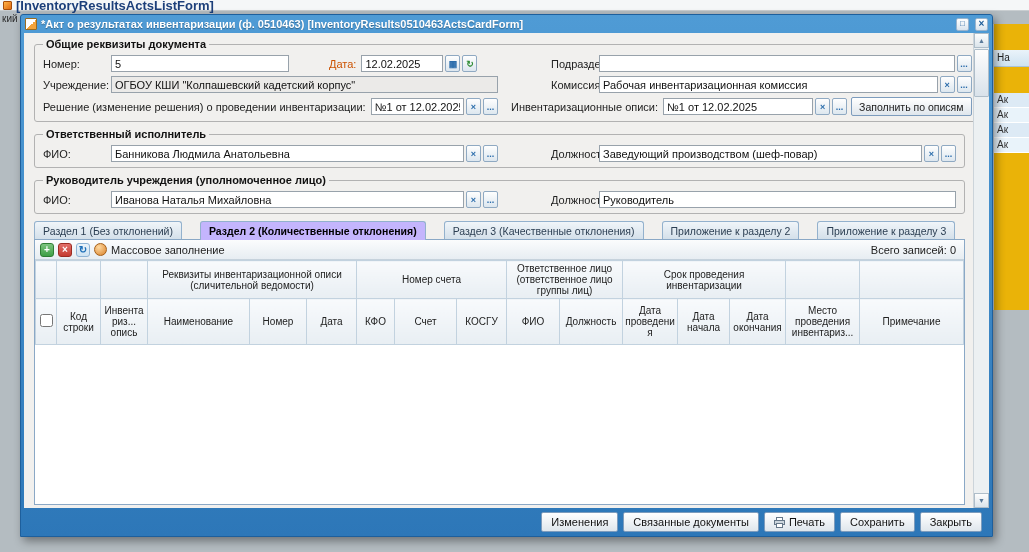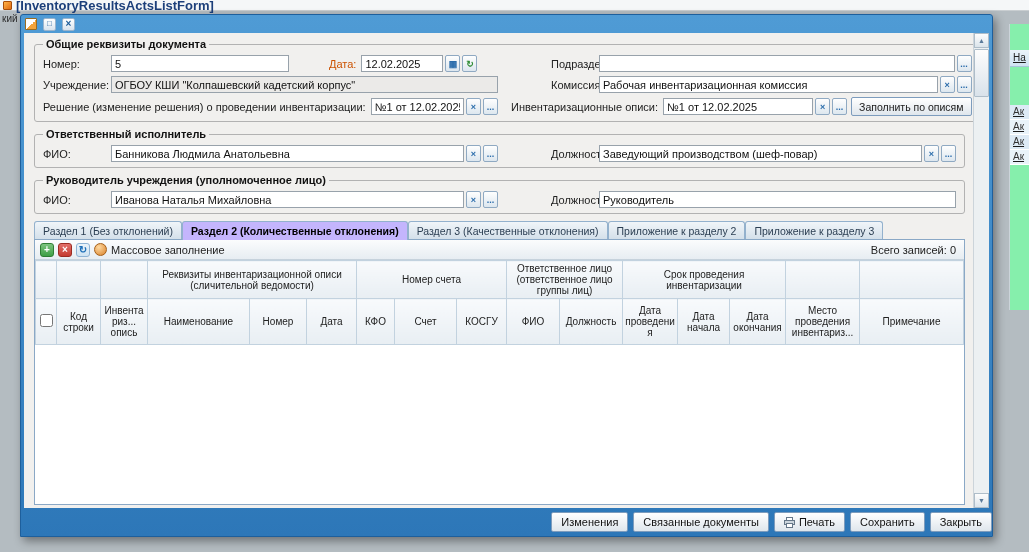--- a/index.html
+++ b/index.html
@@ -7,26 +7,26 @@
   body {
     font-family:"Liberation Sans", sans-serif;
     font-size:11px; color:#1a1a1a;
     background:#b4bcc1; overflow:hidden; position:relative;
   }
   
   .top-strip { position:absolute; left:0; top:0; right:0; height:11px; background:#f5f7f8; border-bottom:1px solid #c9ced1; }
   .app-icon { position:absolute; left:3px; top:1px; width:9px; height:9px; background:linear-gradient(135deg,#ffb347,#e06a10); border:1px solid #a84e08; border-radius:1px; }
   .outer-title { position:absolute; left:16px; top:0; font-size:13px; font-weight:bold; color:#1c3f7a; line-height:11px; white-space:nowrap; }
   .left-partial { position:absolute; left:2px; top:13px; font-size:10px; color:#2c2c2c; }
-  .bg-panel { position:absolute; right:0; top:24px; width:20px; height:286px; background:#86efac; border-left:1px solid #ccd4da;text-decoration:underline; }
+  .bg-panel { position:absolute; right:0; top:24px; width:36px; height:286px; background:#eab308; border-left:1px solid #ccd4da; }
   .bg-col-header { height:17px; background:linear-gradient(#eaf3fa,#cfe3f2); border-bottom:1px solid #a9c4da; font-size:10px; padding:2px 0 0 3px; color:#222; margin-top:26px; }
   .bg-row { height:15px; border-bottom:1px solid #fff; font-size:10px; padding:1px 0 0 3px; color:#333; }
   .bg-row:nth-child(odd) { background:#ddeaf5; }
   .bg-row:nth-child(even) { background:#e9f3fa; }
-  .bg-rows { margin-top:38px; }
+  .bg-rows { margin-top:26px; }
   
   .modal {
     position:absolute; left:20px; top:14px; width:973px; height:523px;
     background:linear-gradient(#4f9bd5,#2d77b8);
     border:1px solid #1e5f9c; border-radius:3px 3px 0 0;
     box-shadow:3px 4px 10px rgba(0,0,0,.4);
   }
   .titlebar { height:18px; display:flex; align-items:center; padding:0 4px; gap:4px; }
   .form-icon { width:12px; height:12px; border:1px solid #9a6b1f; border-radius:1px;
     background:linear-gradient(135deg,#fff 55%,#f3a33b 55%); flex:0 0 auto; }
@@ -54,21 +54,21 @@
   .inp.ro { background:#ebeae8; }
   .grow { flex:1; min-width:0; }
   .sbtn { height:17px; width:15px; margin-left:2px; flex:0 0 auto; cursor:pointer;
     background:linear-gradient(#fefefe,#dde7ef); border:1px solid #8fa9c2; border-radius:2px;
     font-size:9px; color:#2a6cab; display:flex; align-items:center; justify-content:center; font-weight:bold; }
   .sbtn.green { color:#2e8b33; }
   .pushbtn { height:19px; padding:0 7px; margin-left:4px; flex:0 0 auto; cursor:pointer; white-space:nowrap;
     background:linear-gradient(#ffffff,#dfe6ec); border:1px solid #7d9cbd; border-radius:2px;
     font-family:inherit; font-size:10.5px; color:#1a1a1a; }
   
-  .tabs { display:flex; gap:0; margin:3px 0 0; position:relative; z-index:2; }
+  .tabs { display:flex; gap:18px; margin:3px 0 0; position:relative; z-index:2; }
   .tab { padding:3px 8px 2px; font-size:10.5px; color:#2b3e52; cursor:pointer; white-space:nowrap;
     background:linear-gradient(#f0f5f9,#d4e0ea); border:1px solid #93b1cd; border-bottom:none;
     border-radius:3px 3px 0 0; }
   .tab.active { background:#c4b5fd; font-weight:bold; color:#000; padding-bottom:3px; margin-bottom:-1px; }
   
   .panel { border:1px solid #8aa8c6; background:#fff; flex:1; display:flex; flex-direction:column; min-height:0; position:relative; z-index:1; }
   .toolbar { height:20px; background:linear-gradient(#fbfcfd,#e7edf2); border-bottom:1px solid #c6d2dc;
     display:flex; align-items:center; gap:4px; padding:0 5px; flex:0 0 auto; }
   .tb-ico { width:14px; height:14px; border-radius:3px; display:flex; align-items:center; justify-content:center;
     font-size:10px; font-weight:bold; cursor:pointer; flex:0 0 auto; }
@@ -89,21 +89,21 @@
   .grid-body { flex:1; background:#fff; }
   
   .vscroll { position:absolute; right:0; top:0; bottom:0; width:16px; background:#ecf0f2; border-left:1px solid #ccd4da; }
   .scroll-btn { height:15px; background:linear-gradient(#fdfdfd,#dbe4eb); border:1px solid #aebdc9;
     display:flex; align-items:center; justify-content:center; font-size:7px; color:#5a7a9a; cursor:pointer; }
   .scroll-btn.bottom { position:absolute; bottom:0; left:0; right:0; }
   .scroll-thumb { position:absolute; top:16px; left:0; right:0; height:48px; cursor:grab;
     background:linear-gradient(#fdfdfd,#d9e2ea); border:1px solid #aebdc9; border-radius:1px; }
   
   .footer { position:absolute; left:0; right:0; bottom:0; height:28px; display:flex; align-items:center;
-    justify-content:flex-end; gap:5px; padding:0 0; }
+    justify-content:flex-end; gap:5px; padding:0 10px; }
   .fbtn { height:20px; padding:0 9px; cursor:pointer; display:flex; align-items:center; gap:4px;
     background:linear-gradient(#ffffff,#dfe6ec); border:1px solid #7d9cbd; border-radius:2px;
     font-family:inherit; font-size:11px; color:#111; white-space:nowrap; }
 </style>
 </head>
 <body>
 
 <div class="top-strip">
   <div class="app-icon"></div>
   <div class="outer-title">[InventoryResultsActsListForm]</div>
@@ -115,20 +115,21 @@
     <div class="bg-row">Ак</div>
     <div class="bg-row">Ак</div>
     <div class="bg-row">Ак</div>
     <div class="bg-row">Ак</div>
   </div>
 </div>
 
 <div class="modal">
   <div class="titlebar">
     <div class="form-icon"></div>
+    <div class="dlg-title">*Акт о результатах инвентаризации (ф. 0510463) [InventoryResults0510463ActsCardForm]</div>
     <div class="win-btn">
         <span class="glyph-restore">□</span>
       </div>
     <div class="win-btn">
         <span class="glyph-close">×</span>
       </div>
   </div>
 
   <div class="modal-body">
 

